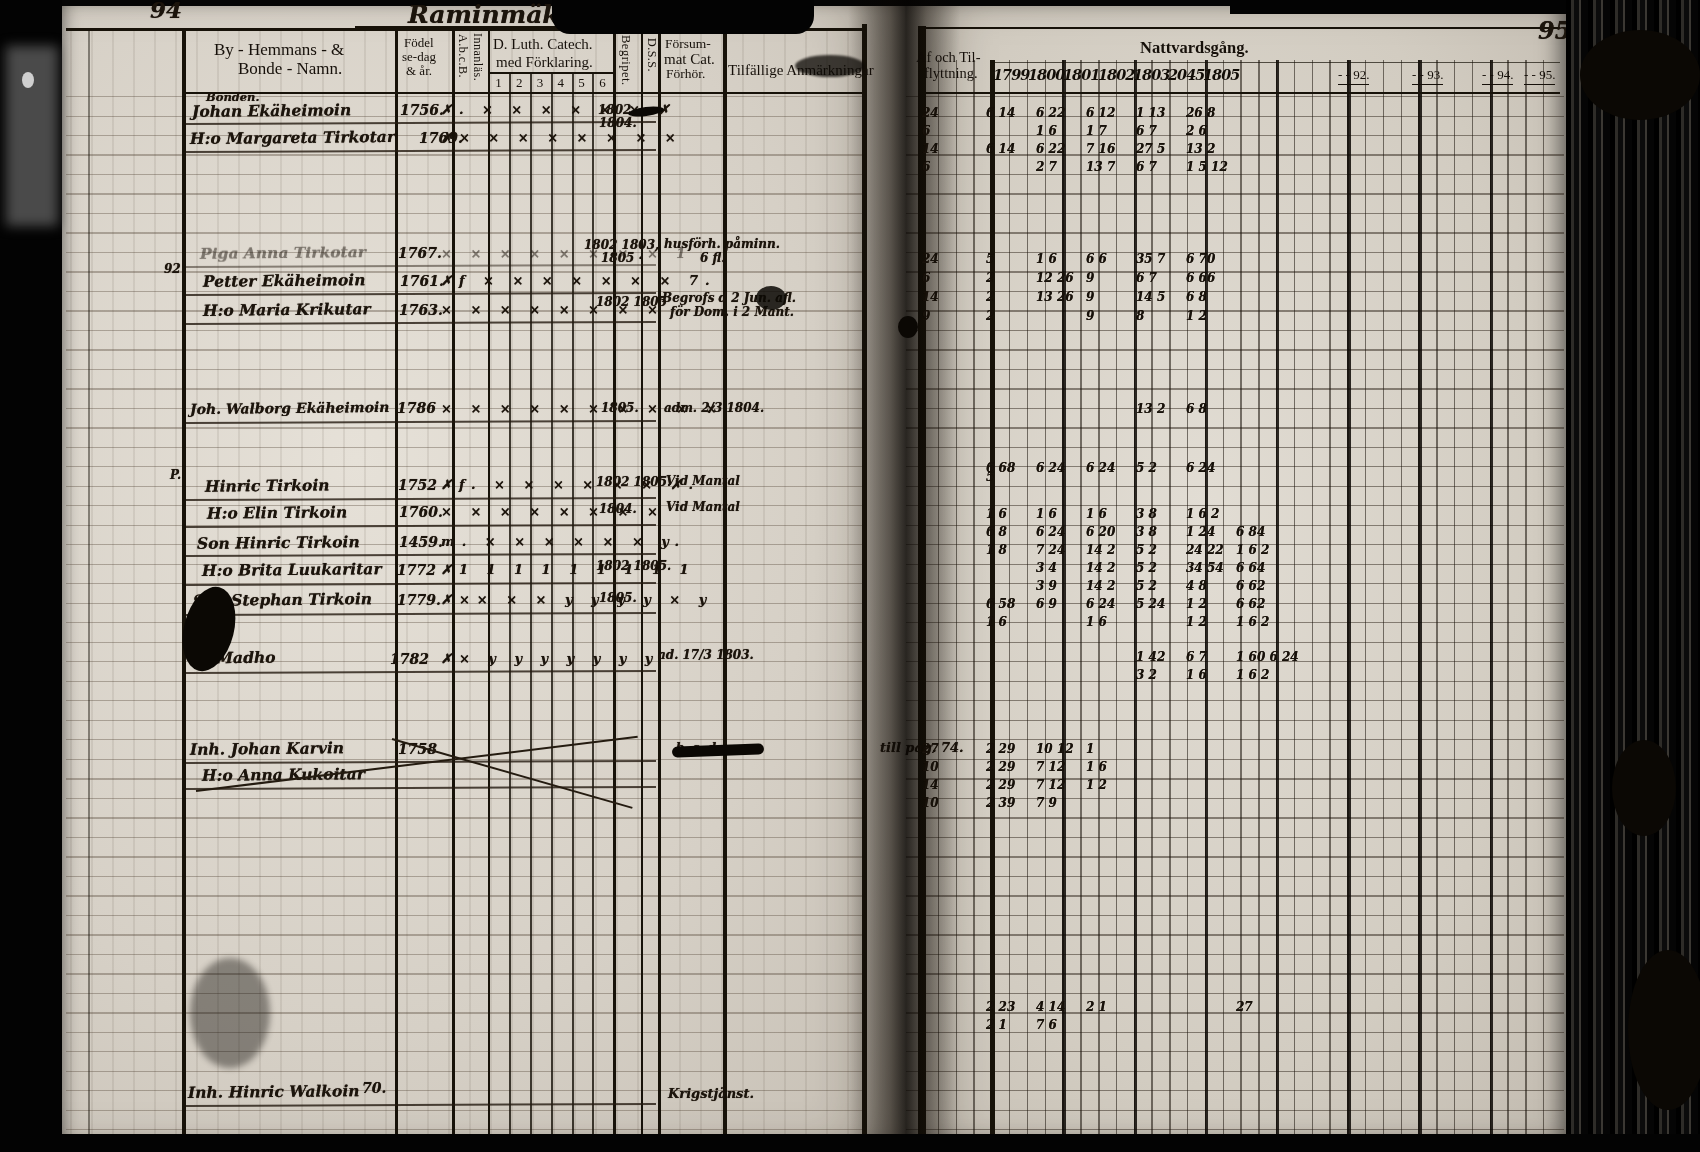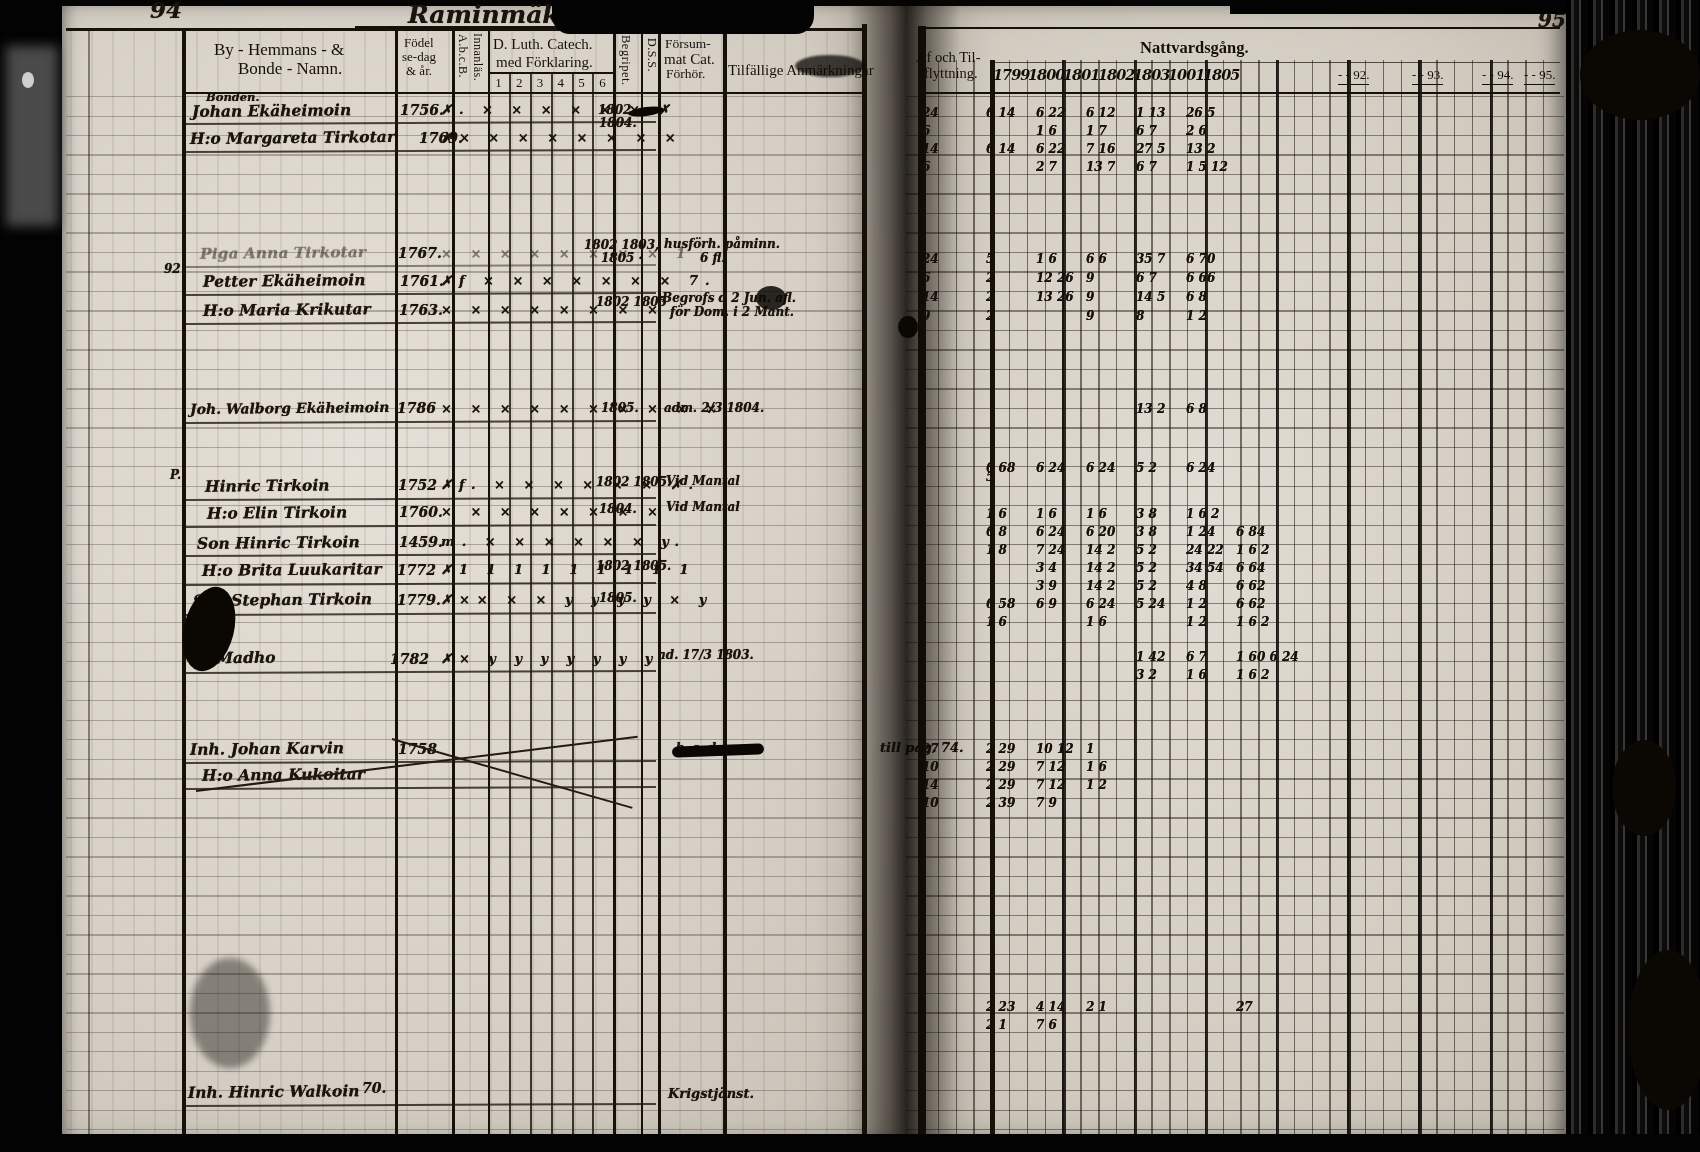--- a/index.html
+++ b/index.html
@@ -129,31 +129,31 @@
 
   <div class="pt z4" style="left:916px;top:49px;font-size:14.5px">Af och Til-</div>
   <div class="pt z4" style="left:924px;top:65px;font-size:14.5px">flyttning.</div>
   <div class="pt z4" style="left:1140px;top:38px;font-size:16.5px;font-weight:bold">Nattvardsgång.</div>
   <div class="cells years z5">
       <span class="cc">1799</span>
       <span class="cc">1800</span>
       <span class="cc">1801</span>
       <span class="cc">1802</span>
       <span class="cc">1803</span>
-      <span class="cc">1001</span>
+      <span class="cc">2045</span>
       <span class="cc">1805</span>
     </div>
   <div class="yearprint z4" style="left:1338px">- - 92.</div>
   <div class="yearprint z4" style="left:1412px">- - 93.</div>
   <div class="yearprint z4" style="left:1482px">- - 94.</div>
   <div class="yearprint z4" style="left:1524px">- - 95.</div>
 
   <div class="hw z5" style="left:408px;top:0px;font-size:25px">Raminmäki N:o 3</div>
   <div class="hw z5" style="left:150px;top:-4px;font-size:23px">94</div>
-  <div class="hw z5" style="left:1538px;top:8px;font-size:20px">95</div>
+  <div class="hw z5" style="left:1538px;top:16px;font-size:24px">95</div>
   <div class="hw hw-sm z5" style="left:206px;top:90px">Bonden.</div>
   <div class="hw hw-note z5" style="left:164px;top:262px">92</div>
   <div class="hw hw-note z5" style="left:170px;top:468px">P.</div>
 
   <div class="z5">
     <div class="hw hw-name" style="left:192px;top:101px">Johan Ekäheimoin</div>
     <div class="hw hw-birth" style="left:400px;top:102px">1756.</div>
     <div class="hw hw-marks" style="left:441px;top:102px">✗. ×  × × × × ×   ✗</div>
     <div class="rowline" style="left:186px;top:122px;width:470px"></div>
 
@@ -254,21 +254,21 @@
     <div class="hw hw-note" style="left:880px;top:740px;font-size:13px">till pag. 74.</div>
   </div>
 
   <div>
     <div class="cells comm z5" style="top:106px">
         <span class="cc">24</span>
         <span class="cc">6 14</span>
         <span class="cc">6 22</span>
         <span class="cc">6 12</span>
         <span class="cc">1 13</span>
-        <span class="cc">26 5</span>
+        <span class="cc">26 8</span>
         <span class="cc"></span>
       </div>
     <div class="cells comm z5" style="top:124px">
         <span class="cc">6</span>
         <span class="cc"></span>
         <span class="cc">1 6</span>
         <span class="cc">1 7</span>
         <span class="cc">6 7</span>
         <span class="cc">2 6</span>
         <span class="cc"></span>

